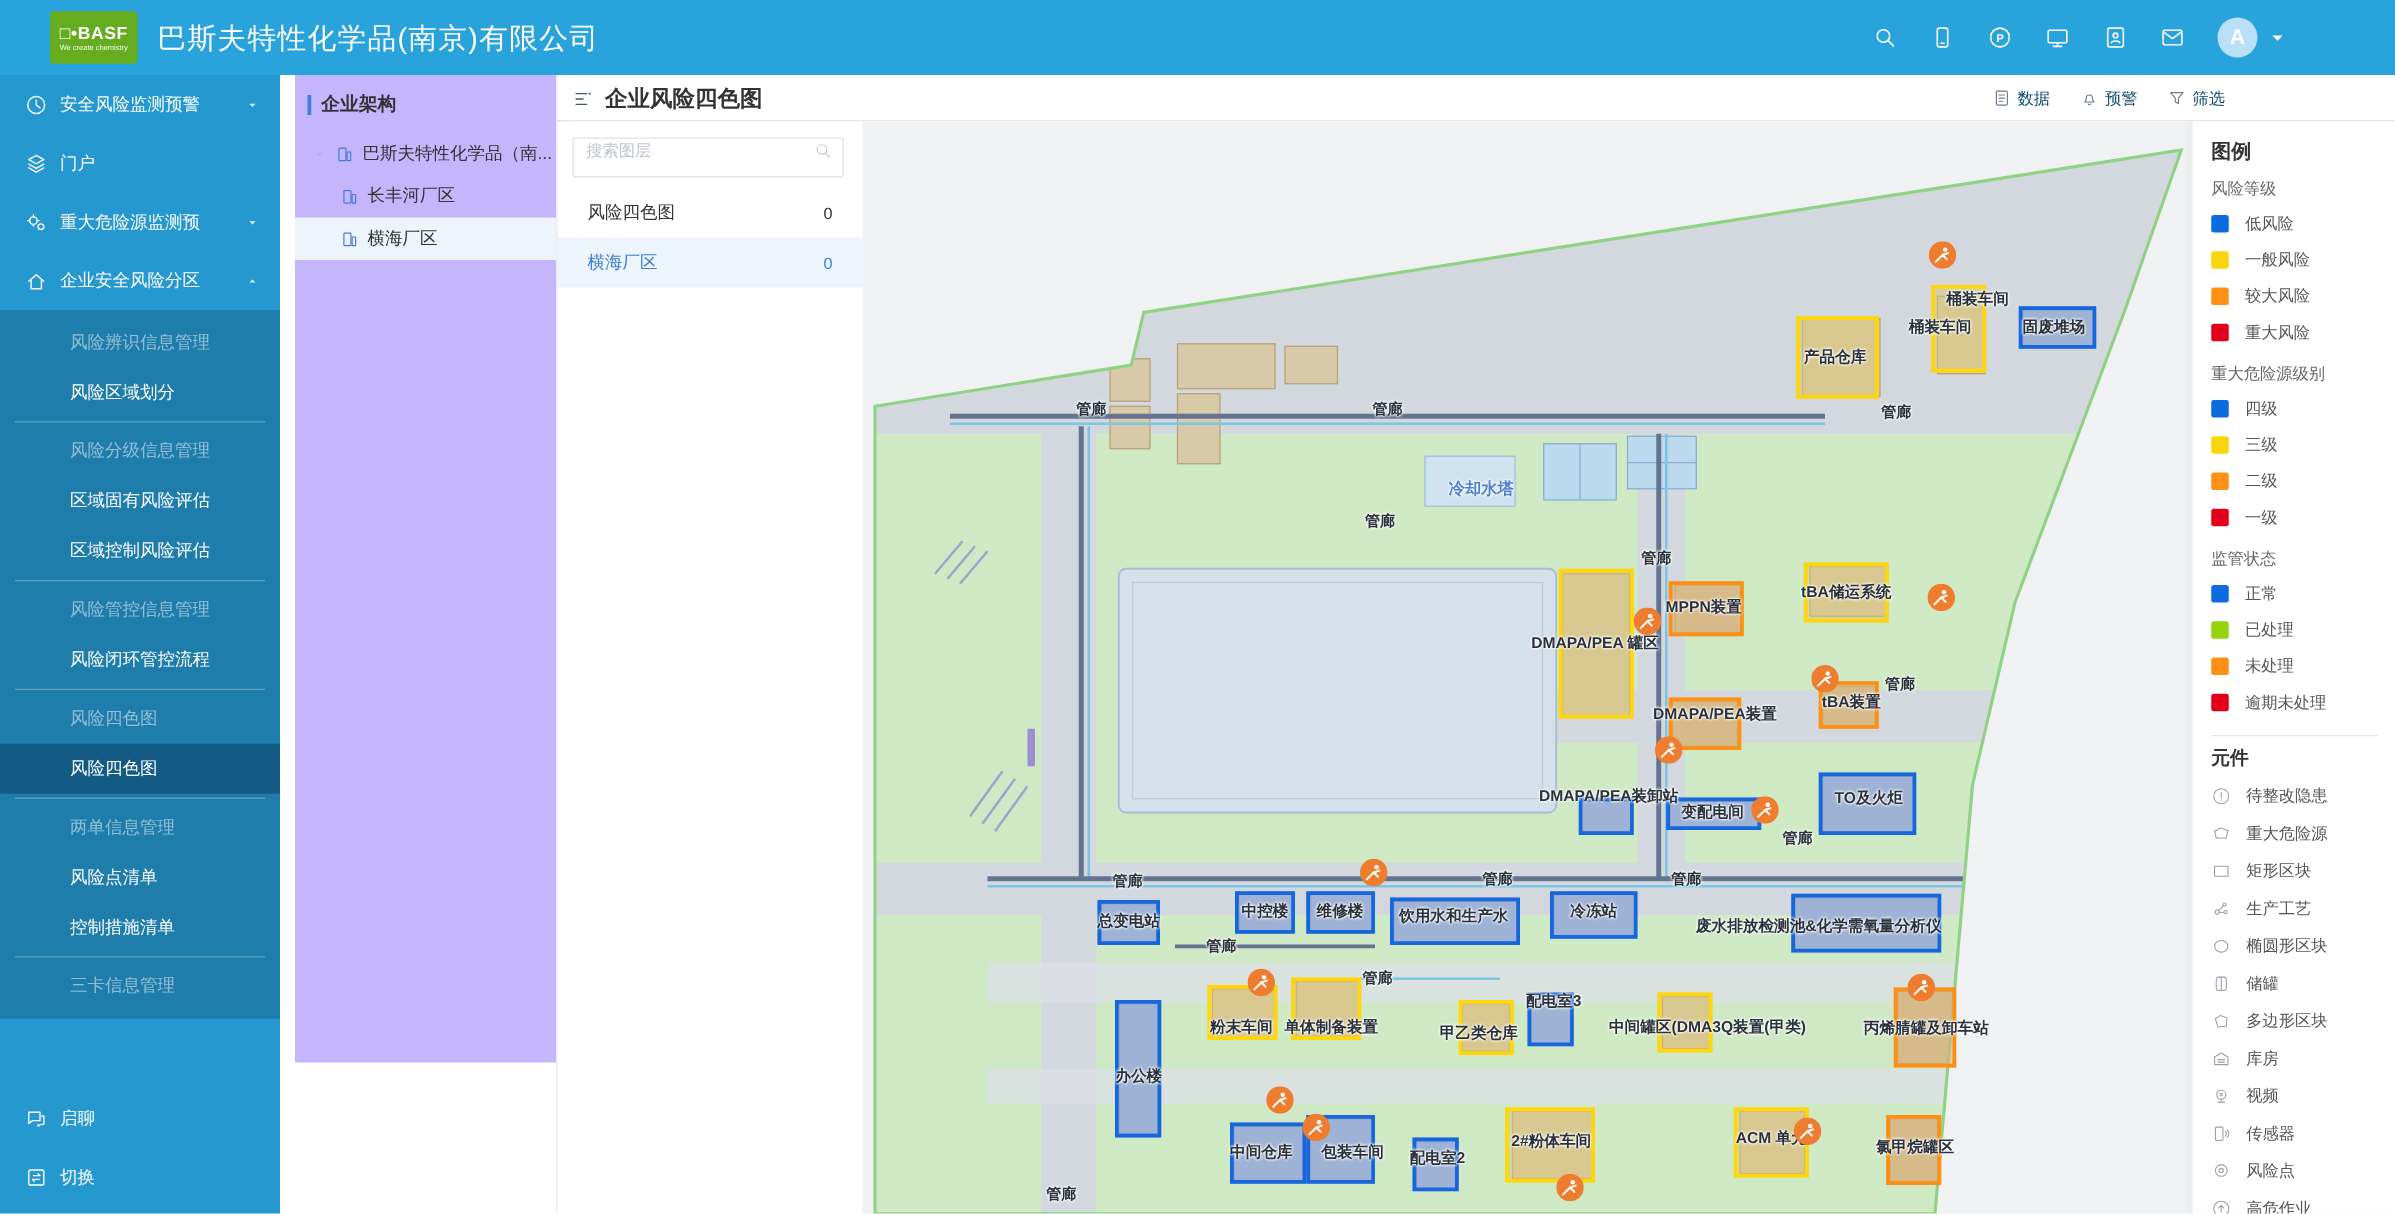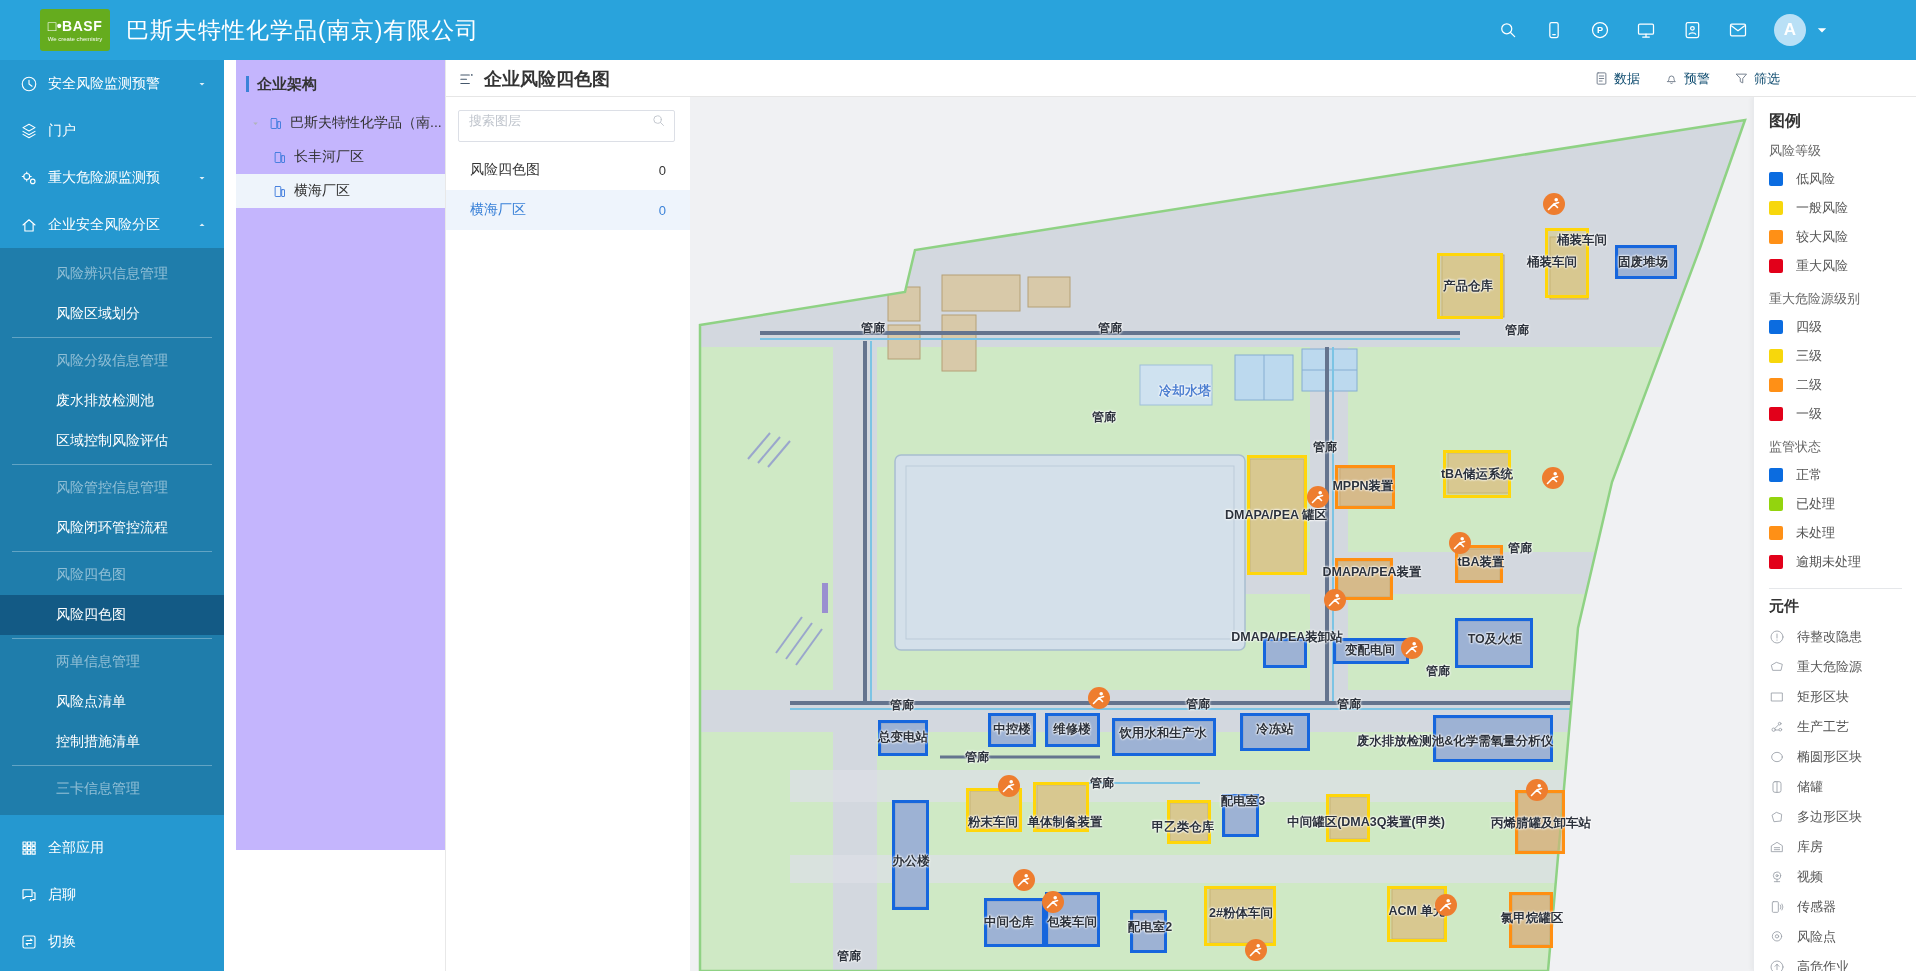--- a/index.html
+++ b/index.html
@@ -210,52 +210,36 @@
               <path d="M7 10l5 5 5-5" fill="currentColor" stroke="none"></path>
             </svg>
           </span>
         </div>
       </div>
     <div class="sb-sub" id="sb-sub">
         <div class="sb-sub-item muted">风险辨识信息管理</div>
         <div class="sb-sub-item">风险区域划分</div>
         <div class="sb-divider"></div>
         <div class="sb-sub-item muted">风险分级信息管理</div>
-        <div class="sb-sub-item">废水排放检测池</div>
+        <div class="sb-sub-item">区域固有风险评估</div>
         <div class="sb-sub-item">区域控制风险评估</div>
         <div class="sb-divider"></div>
         <div class="sb-sub-item muted">风险管控信息管理</div>
         <div class="sb-sub-item">风险闭环管控流程</div>
         <div class="sb-divider"></div>
         <div class="sb-sub-item muted">风险四色图</div>
         <div class="sb-sub-item selected">风险四色图</div>
         <div class="sb-divider"></div>
         <div class="sb-sub-item muted">两单信息管理</div>
         <div class="sb-sub-item">风险点清单</div>
         <div class="sb-sub-item">控制措施清单</div>
         <div class="sb-divider"></div>
         <div class="sb-sub-item muted">三卡信息管理</div>
       </div>
     <div class="sb-bottom" id="sb-bottom">
-        <div class="sb-item">
-          <span class="icon">
-            <svg viewBox="0 0 24 24" fill="currentColor" stroke="none">
-              <rect x="4" y="4" width="4.2" height="4.2"></rect>
-              <rect x="10" y="4" width="4.2" height="4.2"></rect>
-              <rect x="16" y="4" width="4.2" height="4.2"></rect>
-              <rect x="4" y="10" width="4.2" height="4.2"></rect>
-              <rect x="10" y="10" width="4.2" height="4.2"></rect>
-              <rect x="16" y="10" width="4.2" height="4.2"></rect>
-              <rect x="4" y="16" width="4.2" height="4.2"></rect>
-              <rect x="10" y="16" width="4.2" height="4.2"></rect>
-              <rect x="16" y="16" width="4.2" height="4.2"></rect>
-            </svg>
-          </span>
-          <span>全部应用</span>
-        </div>
         <div class="sb-item">
           <span class="icon">
             <svg viewBox="0 0 24 24">
               <path d="M4 5h12v9H8l-4 3z"></path>
               <path d="M18 9h2v9h-3l-3 2v-2"></path>
             </svg>
           </span>
           <span>启聊</span>
         </div>
         <div class="sb-item">
@@ -517,21 +501,21 @@
         <div class="map-label" style="left: 585px; top: 632px;">冷冻站</div>
         <div class="map-label" style="left: 765px; top: 644px;">废水排放检测池&amp;化学需氧量分析仪</div>
         <div class="map-label" style="left: 303px; top: 725px;">粉末车间</div>
         <div class="map-label" style="left: 375px; top: 725px;">单体制备装置</div>
         <div class="map-label" style="left: 493px; top: 730px;">甲乙类仓库</div>
         <div class="map-label" style="left: 553px; top: 704px;">配电室3</div>
         <div class="map-label" style="left: 676px; top: 725px;">中间罐区(DMA3Q装置(甲类)</div>
         <div class="map-label" style="left: 851px; top: 726px;">丙烯腈罐及卸车站</div>
         <div class="map-label" style="left: 221px; top: 764px;">办公楼</div>
         <div class="map-label" style="left: 319px; top: 825px;">中间仓库</div>
-        <div class="map-label" style="left: 382px; top: 825px;">包装车间</div>
+        <div class="map-label" style="left: 392px; top: 825px;">包装车间</div>
         <div class="map-label" style="left: 460px; top: 830px;">配电室2</div>
         <div class="map-label" style="left: 551px; top: 816px;">2#粉体车间</div>
         <div class="map-label" style="left: 727px; top: 814px;">ACM 单元</div>
         <div class="map-label" style="left: 842px; top: 821px;">氯甲烷罐区</div>
         <div class="map-label small" style="left: 183px; top: 231px;">管廊</div>
         <div class="map-label small" style="left: 420px; top: 231px;">管廊</div>
         <div class="map-label small" style="left: 414px; top: 320px;">管廊</div>
         <div class="map-label small" style="left: 635px; top: 350px;">管廊</div>
         <div class="map-label small" style="left: 827px; top: 233px;">管廊</div>
         <div class="map-label small" style="left: 830px; top: 451px;">管廊</div>

